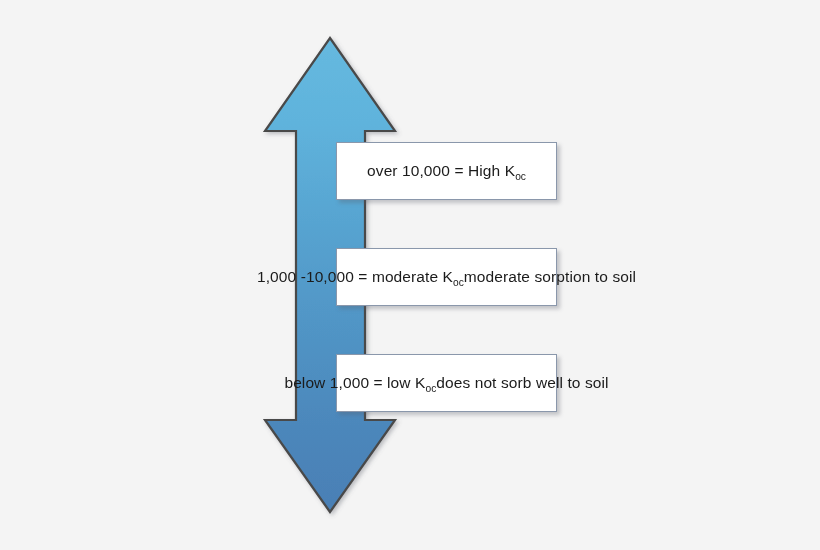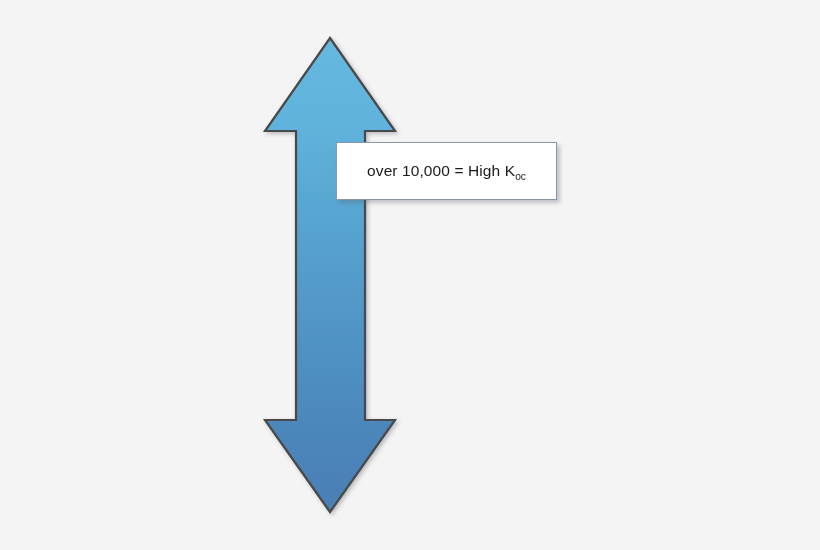--- a/index.html
+++ b/index.html
@@ -73,15 +73,23 @@
         <feDropShadow dx="2" dy="2" stdDeviation="2" flood-color="#5a5f69" flood-opacity="0.38"></feDropShadow>
       </filter>
     </defs>
     <polygon points="330,38 395,131 365,131 365,420 395,420 330,512 265,420 296,420 296,131 265,131" fill="url(#arrowGrad)" stroke="#4a4a4a" stroke-width="2.2" stroke-linejoin="miter" filter="url(#arrowShadow)"></polygon>
   </svg>
 
   <div class="callout" id="box-high">
     <div class="line"><span>over 10,000 = High K</span><span class="sub">oc</span></div>
   </div>
 
+  <div class="callout" id="box-mid">
+    <div class="line"><span>1,000 -10,000 = moderate K</span><span class="sub">oc</span></div>
+    <div class="line">moderate sorption to soil</div>
+  </div>
 
+  <div class="callout" id="box-low">
+    <div class="line"><span>below 1,000 = low K</span><span class="sub">oc</span></div>
+    <div class="line">does not sorb well to soil</div>
+  </div>
 
 </div>
 
 </body></html>

